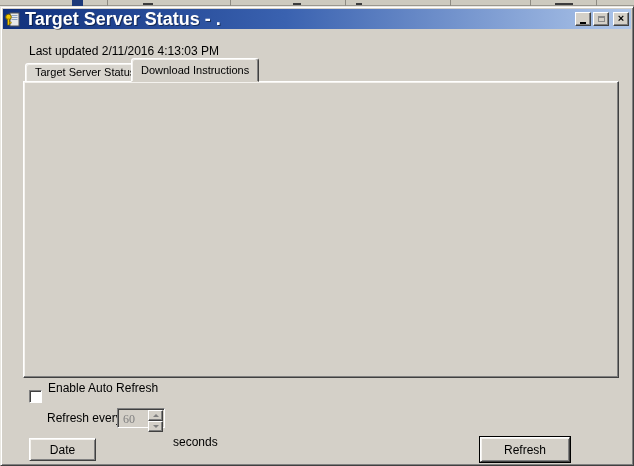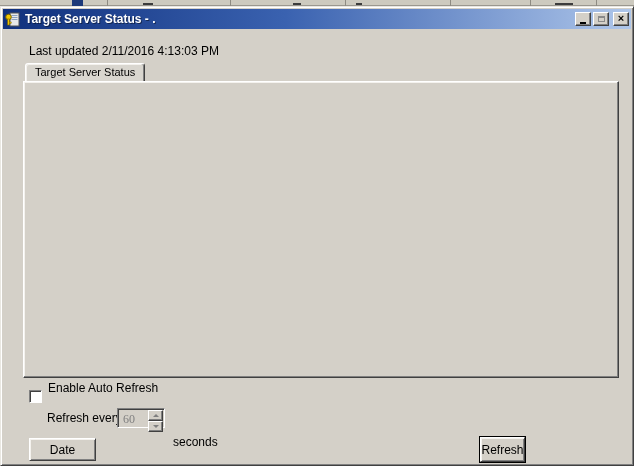--- a/index.html
+++ b/index.html
@@ -25,21 +25,21 @@
     border:1px solid; border-color:#e9e7e1 #404040 #404040 #e9e7e1;
     box-shadow: inset 1px 1px 0 #ffffff, inset -1px -1px 0 #808080;
   }
 
   
   .titlebar {
     position:absolute; left:2px; right:2px; top:2px; height:20px;
     background:linear-gradient(90deg,#10307c 0%,#3a62b0 45%,#aec6ea 100%);
     display:flex; align-items:center; padding:0 2px;
   }
-  .title-text { color:#fff; font-weight:bold; font-size:12px; margin-left:4px;
+  .title-text { color:#fff; font-weight:bold; font-size:18px; margin-left:4px;
     text-shadow:1px 1px 0 rgba(0,0,0,.45); white-space:nowrap; flex:1; }
   .win-btn {
     width:16px; height:14px; margin-left:2px; background:#d4d0c8;
     border:1px solid; border-color:#fff #404040 #404040 #fff;
     box-shadow: inset -1px -1px 0 #808080;
     display:flex; align-items:center; justify-content:center;
     font-size:9px; font-weight:bold; line-height:1; cursor:default;
   }
   .win-btn.close-gap { margin-left:4px; }
   .glyph-min { width:6px; height:2px; background:#000; margin-top:7px; }
@@ -219,20 +219,21 @@
         <div class="glyph-max"></div>
       </div>
     <div class="win-btn close-gap">
         <span class="glyph-close">×</span>
       </div>
   </div>
 
   <div class="abs last-updated">Last updated 2/11/2016 4:13:03 PM</div>
 
   <div class="abs tab inactive" style="left:24px">Target Server Status</div>
+  <div class="abs tab active" style="left:130px">Download Instructions</div>
 
   <div class="abs panel"></div>
 
   <div class="abs groupbox">
     <span class="groupbox-legend">Show download instructions for</span>
   </div>
   <div class="abs field-label" style="left:38px;top:98px">Target Server:</div>
   <div class="abs field-label" style="left:282px;top:98px">Job:</div>
 
   <div class="abs combo" style="left:38px;top:117px;width:200px">
@@ -323,14 +324,14 @@
           <div class="tri-sm-up"></div>
         </div>
       <div class="spin-btn">
           <div class="tri-sm-down"></div>
         </div>
     </div>
   </div>
   <div class="abs field-label" style="left:172px;top:428px">seconds</div>
 
   <div class="abs btn" style="left:28px;top:431px;width:67px;height:23px">Date</div>
-  <div class="abs btn default" style="left:479px;top:430px;width:45px;height:25px">Refresh</div>
+  <div class="abs btn default" style="left:479px;top:430px;width:90px;height:25px">Refresh</div>
 </div>
 
 </body></html>

